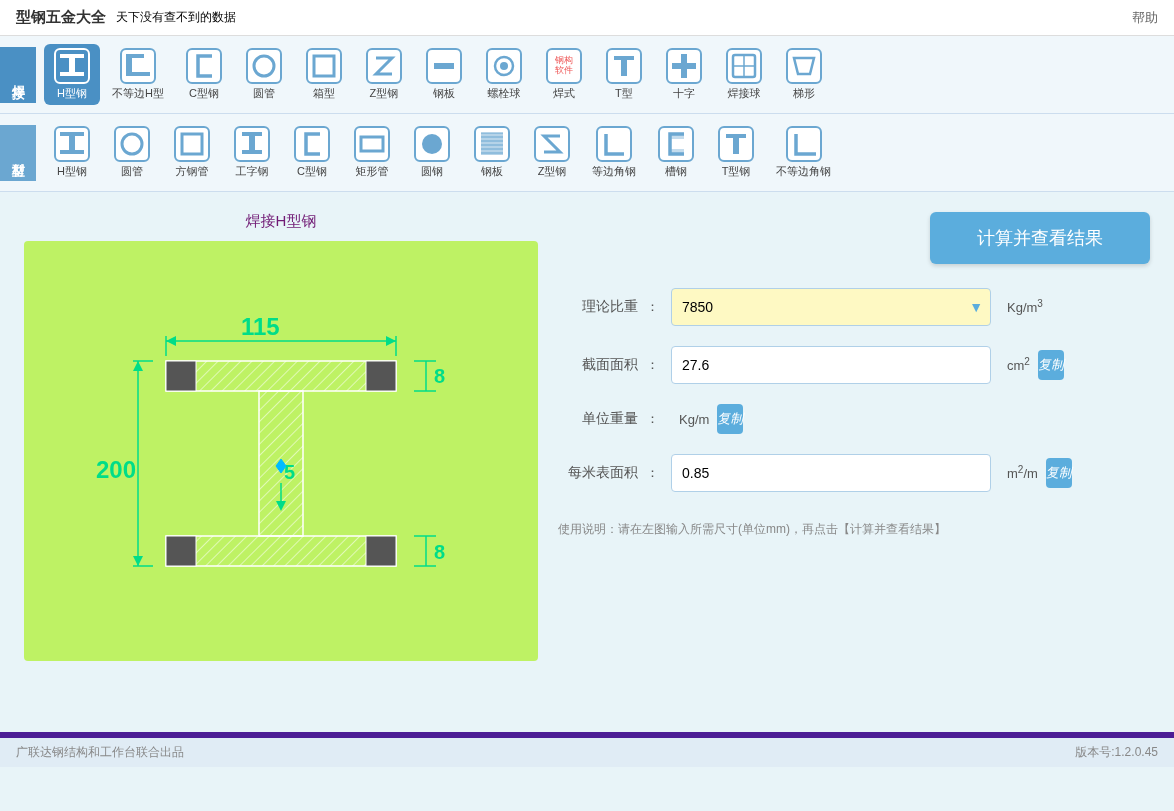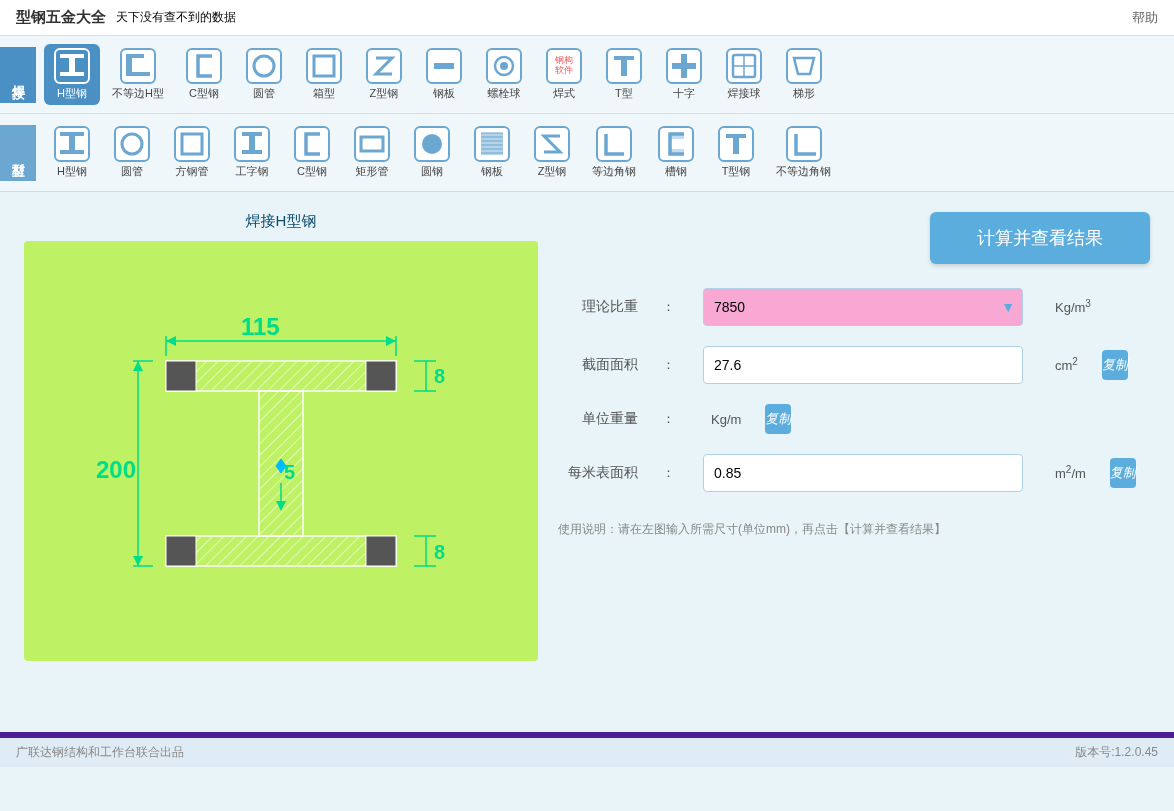--- a/index.html
+++ b/index.html
@@ -26,36 +26,36 @@
     .nav-item.active .nav-label { color: #fff; }
 
     
     .nav-divider { height: 1px; background: #cde; margin: 0; }
 
     
     .main { display: flex; padding: 20px 24px; gap: 20px; background: #e8f4f8; min-height: 540px; }
 
     
     .diagram-section { display: flex; flex-direction: column; align-items: center; }
-    .diagram-title { font-size: 15px; color: #0c4a6e; margin-bottom: 10px; font-weight: normal; }
+    .diagram-title { font-size: 15px; color: #701a75; margin-bottom: 10px; font-weight: normal; }
     .diagram-canvas { width: 514px; height: 420px; background: #bef264; border-radius: 4px; position: relative; overflow: hidden; }
 
     
     .beam-svg { width: 100%; height: 100%; }
 
     
     .form-section { flex: 1; display: flex; flex-direction: column; gap: 0; padding-top: 0; }
     .calc-btn { background: #5baddd; color: #fff; border: none; border-radius: 6px; padding: 14px 32px; font-size: 18px; cursor: pointer; align-self: flex-end; margin-bottom: 24px; font-family: inherit; min-width: 220px; text-align: center; box-shadow: 0 2px 4px rgba(0,0,0,0.15); }
 
-    .form-row { display: flex; align-items: center; margin-bottom: 20px; gap: 24px; }
+    .form-row { display: flex; align-items: center; margin-bottom: 20px; gap: 8px; }
     .form-label { width: 80px; text-align: right; font-size: 14px; color: #555; flex-shrink: 0; }
     .form-colon { margin-right: 4px; color: #555; }
     .form-input { flex: 1; max-width: 320px; height: 38px; border: 1px solid #b0d0e8; border-radius: 4px; padding: 0 10px; font-size: 14px; outline: none; font-family: Liberation Sans, sans-serif; }
     .form-select-wrap { flex: 1; max-width: 320px; height: 38px; position: relative; display: flex; align-items: center; }
-    .form-select { width: 100%; height: 38px; border: 1px solid #b0d0e8; border-radius: 4px; padding: 0 30px 0 10px; font-size: 14px; outline: none; font-family: inherit; appearance: none; background: #f9a8d4; cursor: pointer; }
+    .form-select { width: 100%; height: 38px; border: 1px solid #b0d0e8; border-radius: 4px; padding: 0 30px 0 10px; font-size: 14px; outline: none; font-family: inherit; appearance: none; background: #fef9c3; cursor: pointer; }
     .select-arrow { position: absolute; right: 8px; top: 50%; transform: translateY(-50%); color: #5baddd; pointer-events: none; font-size: 14px; }
     .form-unit { font-size: 13px; color: #555; margin-left: 8px; white-space: nowrap; }
     .form-unit sup { font-size: 10px; }
     .copy-btn { background: #5baddd; color: #fff; border: none; border-radius: 4px; padding: 6px 0; font-size: 13px; cursor: pointer; font-family: inherit; white-space: nowrap; font-style: italic; }
 
     .usage-note { font-size: 12px; color: #888; margin-top: 8px; line-height: 1.6; }
 
     
     .footer { background: #e0ecf5; border-top: 6px solid #4c1d95; padding: 6px 16px; display: flex; align-items: center; justify-content: space-between; font-size: 12px; color: #888; }
   </style>

